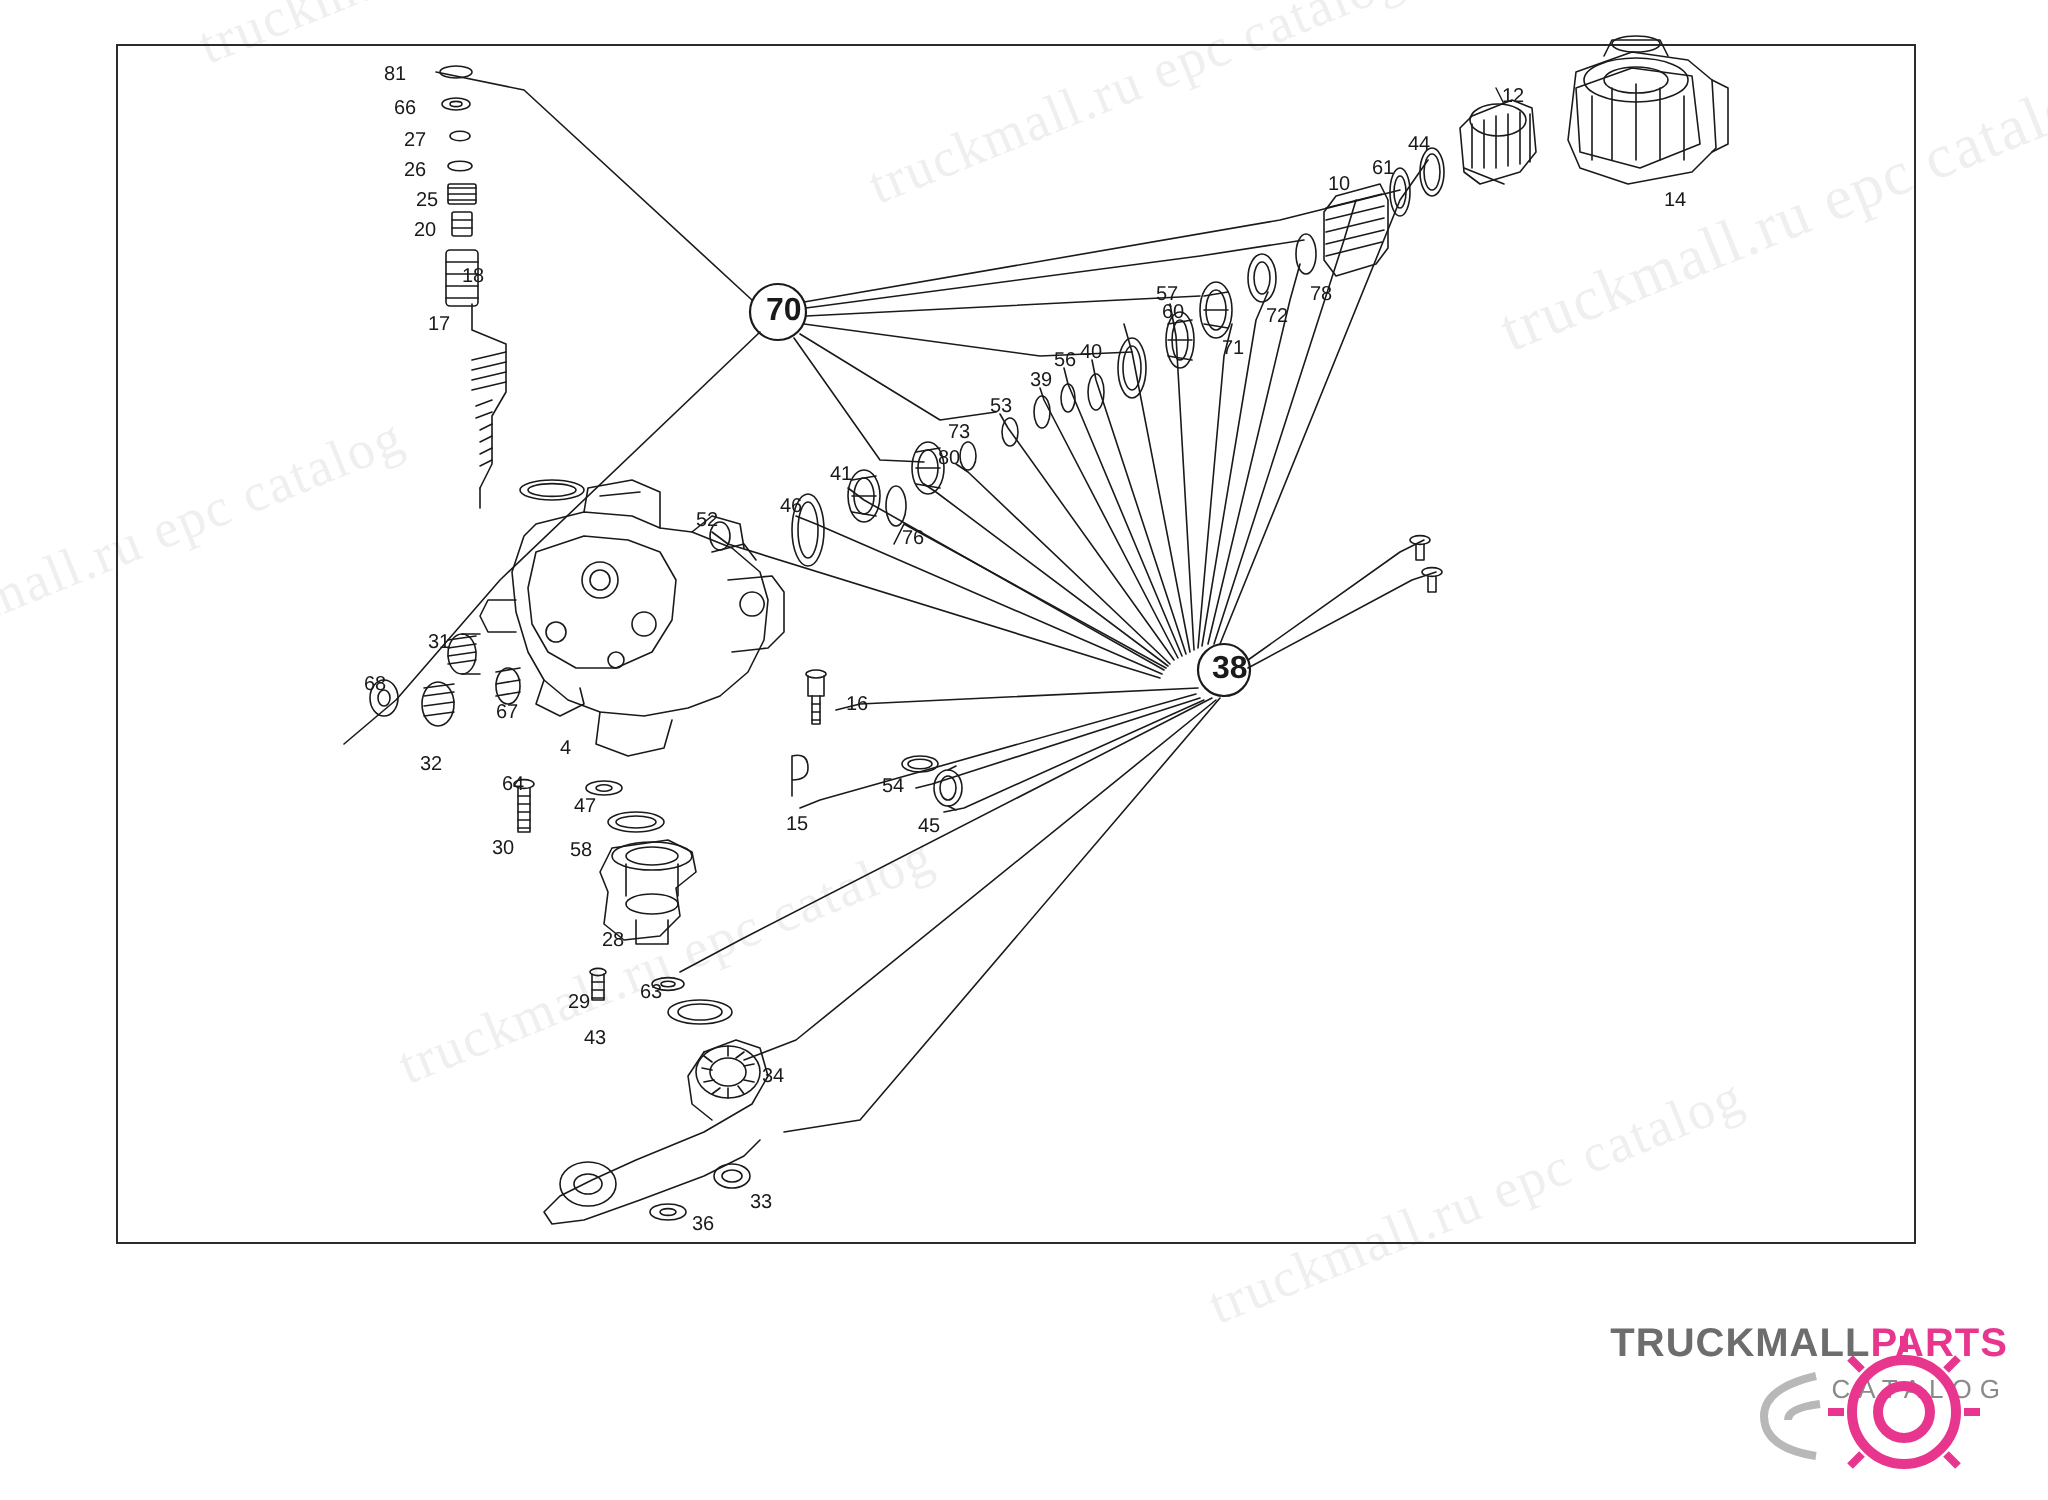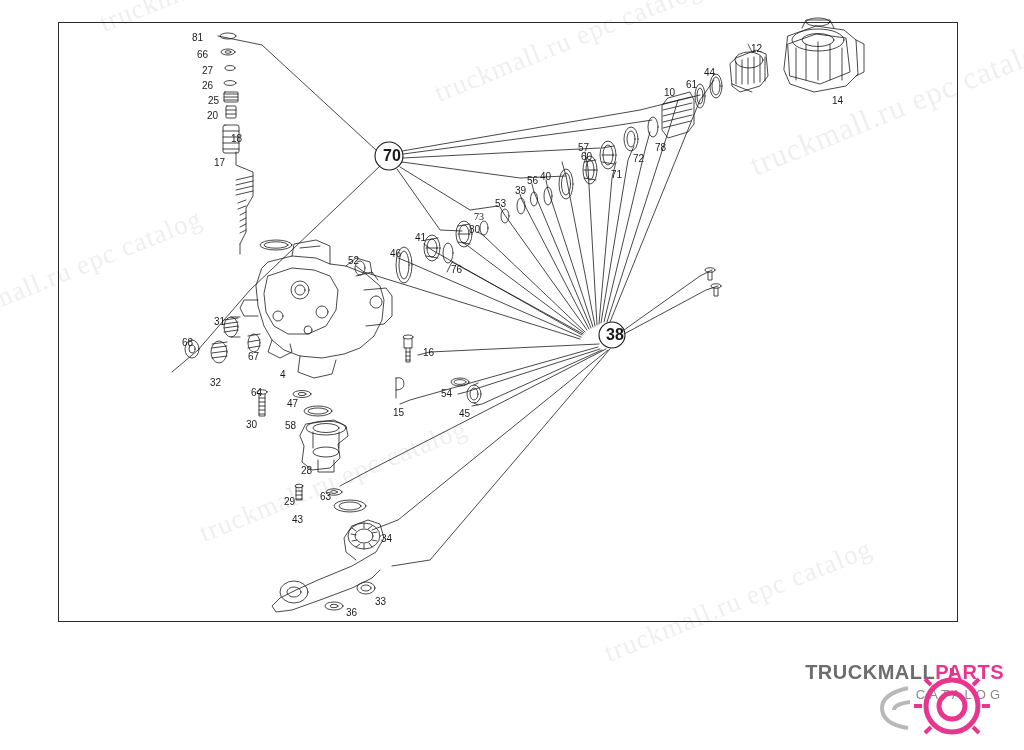--- a/index.html
+++ b/index.html
@@ -362,21 +362,21 @@
   <div class="lbl" style="left:655px; top:143px;">78</div>
   <div class="lbl" style="left:633px; top:154px;">72</div>
   <div class="lbl" style="left:611px; top:170px;">71</div>
   <div class="lbl" style="left:578px; top:143px;">57</div>
   <div class="lbl" style="left:554px; top:152px;margin-left:27px;">60</div>
   <div class="lbl" style="left:540px; top:172px;">40</div>
   <div class="lbl" style="left:527px; top:176px;">56</div>
   <div class="lbl" style="left:515px; top:186px;">39</div>
   <div class="lbl" style="left:495px; top:199px;">53</div>
   <div class="lbl" style="left:469px; top:225px;">80</div>
-  <div class="lbl" style="left:474px; top:212px;font-family:Liberation Serif, serif;">73</div>
+  <div class="lbl" style="left:474px; top:212px;">73</div>
   <div class="lbl" style="left:451px; top:265px;">76</div>
   <div class="lbl" style="left:415px; top:233px;">41</div>
   <div class="lbl" style="left:390px; top:249px;">46</div>
   <div class="lbl" style="left:348px; top:256px;">52</div>
   <div class="lbl" style="left:214px; top:317px;">31</div>
   <div class="lbl" style="left:182px; top:338px;">68</div>
   <div class="lbl" style="left:210px; top:378px;">32</div>
   <div class="lbl" style="left:248px; top:352px;">67</div>
   <div class="lbl" style="left:280px; top:370px;">4</div>
   <div class="lbl" style="left:251px; top:388px;">64</div>

